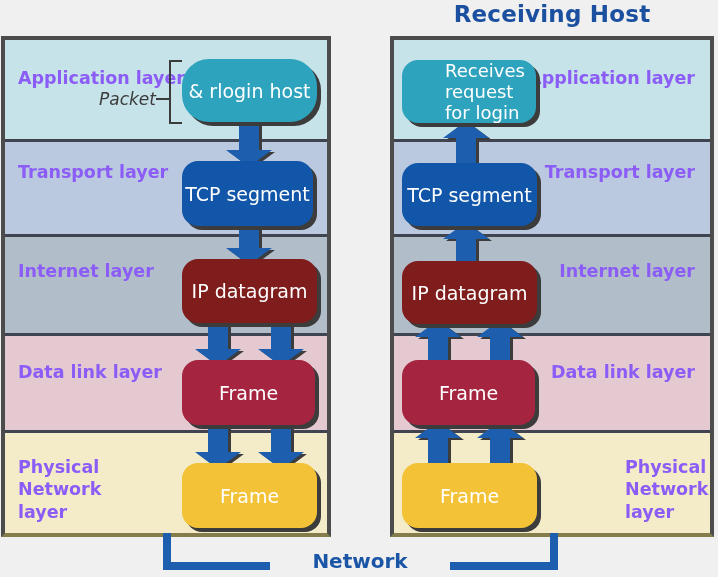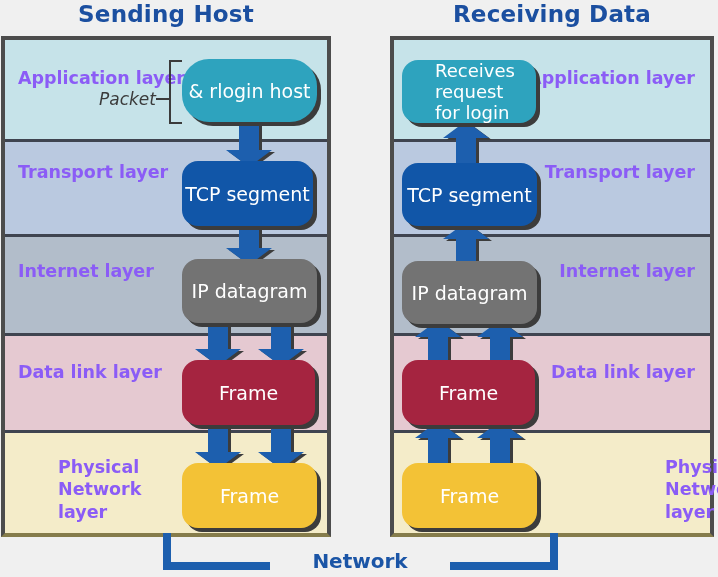--- a/index.html
+++ b/index.html
@@ -36,21 +36,21 @@
   .band-transport{height:92px;background:#bac9e0;}
   .band-internet{height:96px;background:#b2bdca;}
   .band-datalink{height:94px;background:#e5c9d1;}
   .band-physical{height:100px;background:#f4ecc9;}
   
   .layer-label{
     position:absolute;
     font-size:17.5px;font-weight:bold;color:#8b5cf6;
     line-height:1.28;white-space:nowrap;
   }
-  .layer-label.wrap{white-space:normal;width:94px;margin-left:40px;}
+  .layer-label.wrap{white-space:normal;width:94px;}
   #send-app-label{left:18px;top:67px;}
   #send-packet-label{position:absolute;left:99px;top:89px;font-size:17px;color:#3b3b3b;font-style:italic;}
   #packet-dash{position:absolute;left:156px;top:98px;width:13px;height:2px;background:#3b3b3b;}
   #packet-bracket{position:absolute;left:169px;top:60px;width:11px;height:60px;
     border:2px solid #3b3b3b;border-right:none;background:transparent;}
   #send-transport-label{left:18px;top:161px;}
   #send-internet-label{left:18px;top:260px;}
   #send-datalink-label{left:18px;top:361px;}
   #send-physical-label{left:18px;top:456px;}
   #recv-app-label{right:23px;top:67px;}
@@ -62,30 +62,30 @@
   .pdu-box{
     position:absolute;z-index:3;
     border-radius:16px;
     box-shadow:4px 4px 0 #3c3c3c;
     color:#ffffff;font-size:19px;
     display:flex;align-items:center;justify-content:center;
     text-align:center;
   }
   .box-application{background:#2ea3be;}
   .box-transport{background:#1156a8;}
-  .box-internet{background:#737373;}
+  .box-internet{background:#7f1d1d;}
   .box-datalink{background:#a52440;}
   .box-physical{background:#f3c236;}
   #send-app-box{left:182px;top:59px;width:135px;height:63px;border-radius:27px;}
   #send-tcp-box{left:182px;top:161px;width:131px;height:65px;}
   #send-ip-box{left:182px;top:259px;width:135px;height:64px;}
   #send-frame-dl-box{left:182px;top:360px;width:133px;height:65px;}
   #send-frame-ph-box{left:182px;top:463px;width:135px;height:65px;}
   #recv-app-box{left:402px;top:60px;width:134px;height:63px;
-    justify-content:flex-start;text-align:left;padding-left:33px;
+    justify-content:flex-start;text-align:left;padding-left:43px;
     font-size:18px;line-height:1.18;box-sizing:border-box;}
   #recv-app-box .box-label{width:82px;}
   #recv-tcp-box{left:402px;top:163px;width:135px;height:63px;}
   #recv-ip-box{left:402px;top:261px;width:135px;height:63px;}
   #recv-frame-dl-box{left:402px;top:360px;width:133px;height:65px;}
   #recv-frame-ph-box{left:402px;top:463px;width:135px;height:65px;}
   
   .arrow{position:absolute;width:46px;z-index:2;
     filter:drop-shadow(3px 2px 0 #3c3c3c);}
   .arrow .shaft{position:absolute;left:13px;width:20px;background:#1d5fae;}
@@ -116,22 +116,21 @@
   #network-media-label{
     position:absolute;left:278px;top:549px;width:164px;
     text-align:center;font-size:20px;font-weight:bold;color:#1b55a6;
   }
 </style>
 </head>
 <body>
 
 <div id="stage">
 
-  <div class="host-title" id="title-sending">Sending Host</div>
-  <div class="host-title" id="title-receiving">Receiving Data</div>
+  <div class="host-title" id="title-receiving">Receiving Host</div>
 
   <div class="host-column" id="column-sending">
     <div class="band band-application"></div>
     <div class="band band-transport"></div>
     <div class="band band-internet"></div>
     <div class="band band-datalink"></div>
     <div class="band band-physical"></div>
   </div>
 
   <div class="host-column" id="column-receiving">

